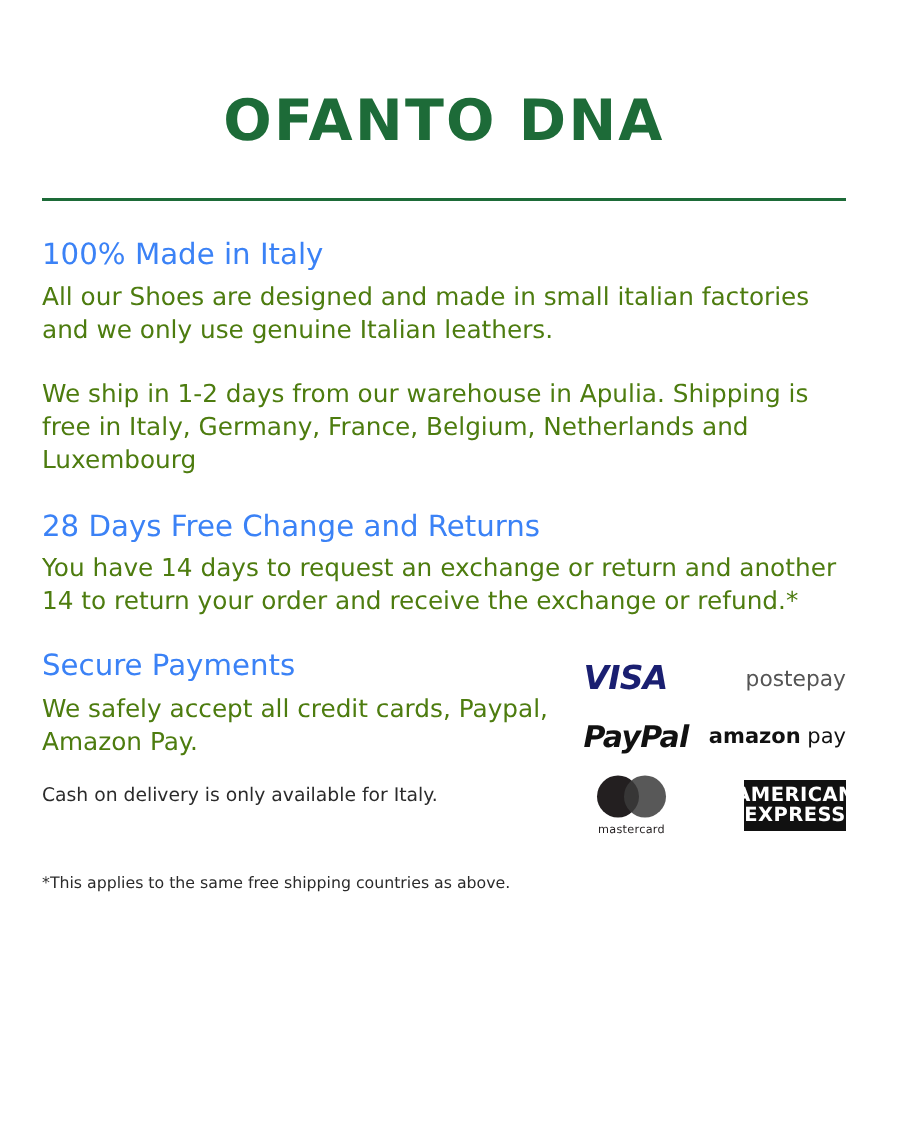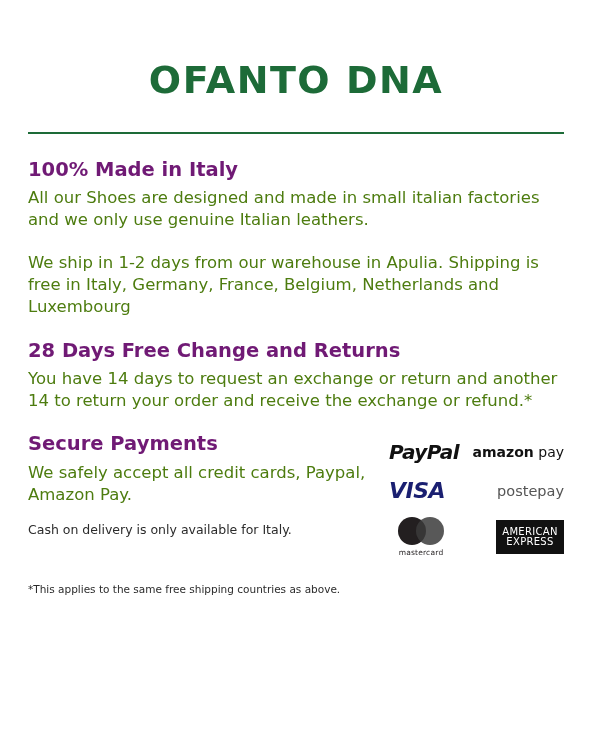--- a/index.html
+++ b/index.html
@@ -27,23 +27,23 @@
     padding-top: 60px;
     line-height: 1.1;
   }
   .rule {
     height: 2px;
     background: #1d6b38;
     margin: 30px 0 24px 0;
   }
   .section { margin-bottom: 20px; }
   .sec-head {
-    color: #701a75;
+    color: #3b82f6;
     font-size: 19.5px;
-    font-weight: 700;
+    font-weight: 400;
     margin: 0 0 6px 0;
     line-height: 1.2;
   }
   .sec-body {
     color: #4d7c0f;
     font-size: 16.5px;
     line-height: 1.35;
     margin: 0;
     max-width: 530px;
   }
@@ -135,22 +135,22 @@
     color: #fff;
     width: 68px;
     height: 34px;
     display: flex;
     flex-direction: column;
     align-items: center;
     justify-content: center;
     line-height: 1.05;
   }
   .amex span {
-    font-size: 10px;
-    font-weight: 400;
+    font-size: 13px;
+    font-weight: 700;
     letter-spacing: .3px;
   }
 </style>
 </head>
 <body>
 
 <div class="page">
 
   <div class="title">OFANTO DNA</div>
 
@@ -172,26 +172,26 @@
 
   <div class="section payments-wrap">
     <div class="payments-text">
       <p class="sec-head">Secure Payments</p>
       <p class="sec-body">We safely accept all credit cards, Paypal, Amazon Pay.</p>
       <p class="small-note">Cash on delivery is only available for Italy.</p>
     </div>
 
     <div class="logos">
       <div class="logo-row">
+        <span class="logo-visa">VISA</span>
+        <span class="logo-postepay">postepay</span>
+      </div>
+      <div class="logo-row">
         <span class="logo-paypal">PayPal</span>
         <span class="logo-amazon"><span>amazon</span><span class="pay"> pay</span></span>
-      </div>
-      <div class="logo-row">
-        <span class="logo-visa">VISA</span>
-        <span class="logo-postepay">postepay</span>
       </div>
       <div class="logo-row">
         <span class="mc">
           <span class="mc-circles">
             <i class="mc-c1"></i>
               <i class="mc-c2"></i>
           </span>
           <span class="mc-label">mastercard</span>
         </span>
         <span class="amex">

